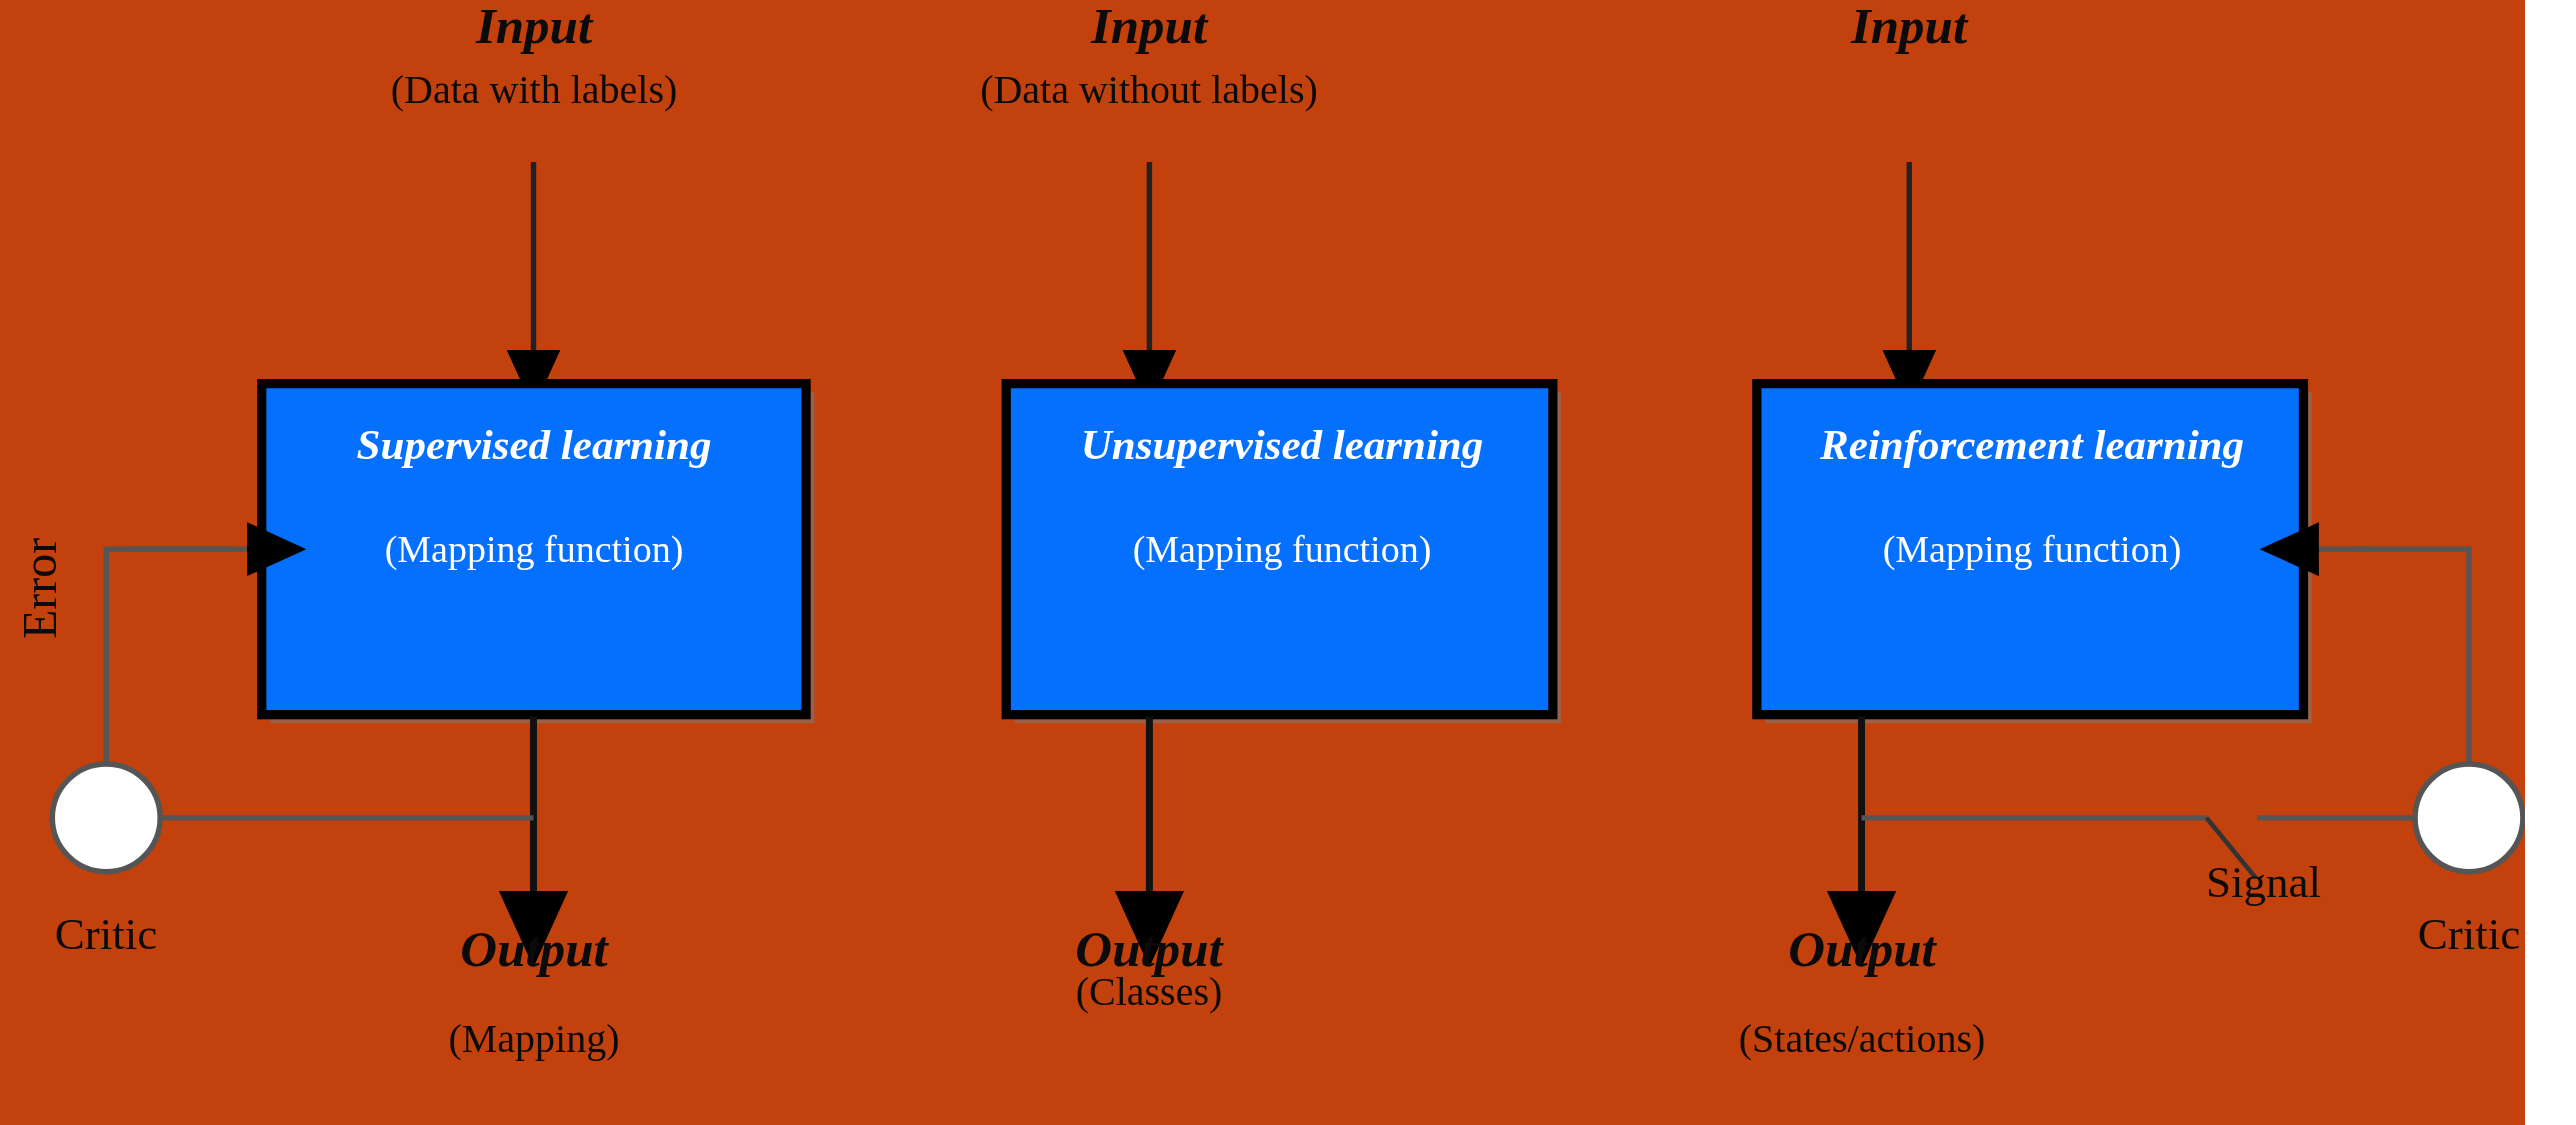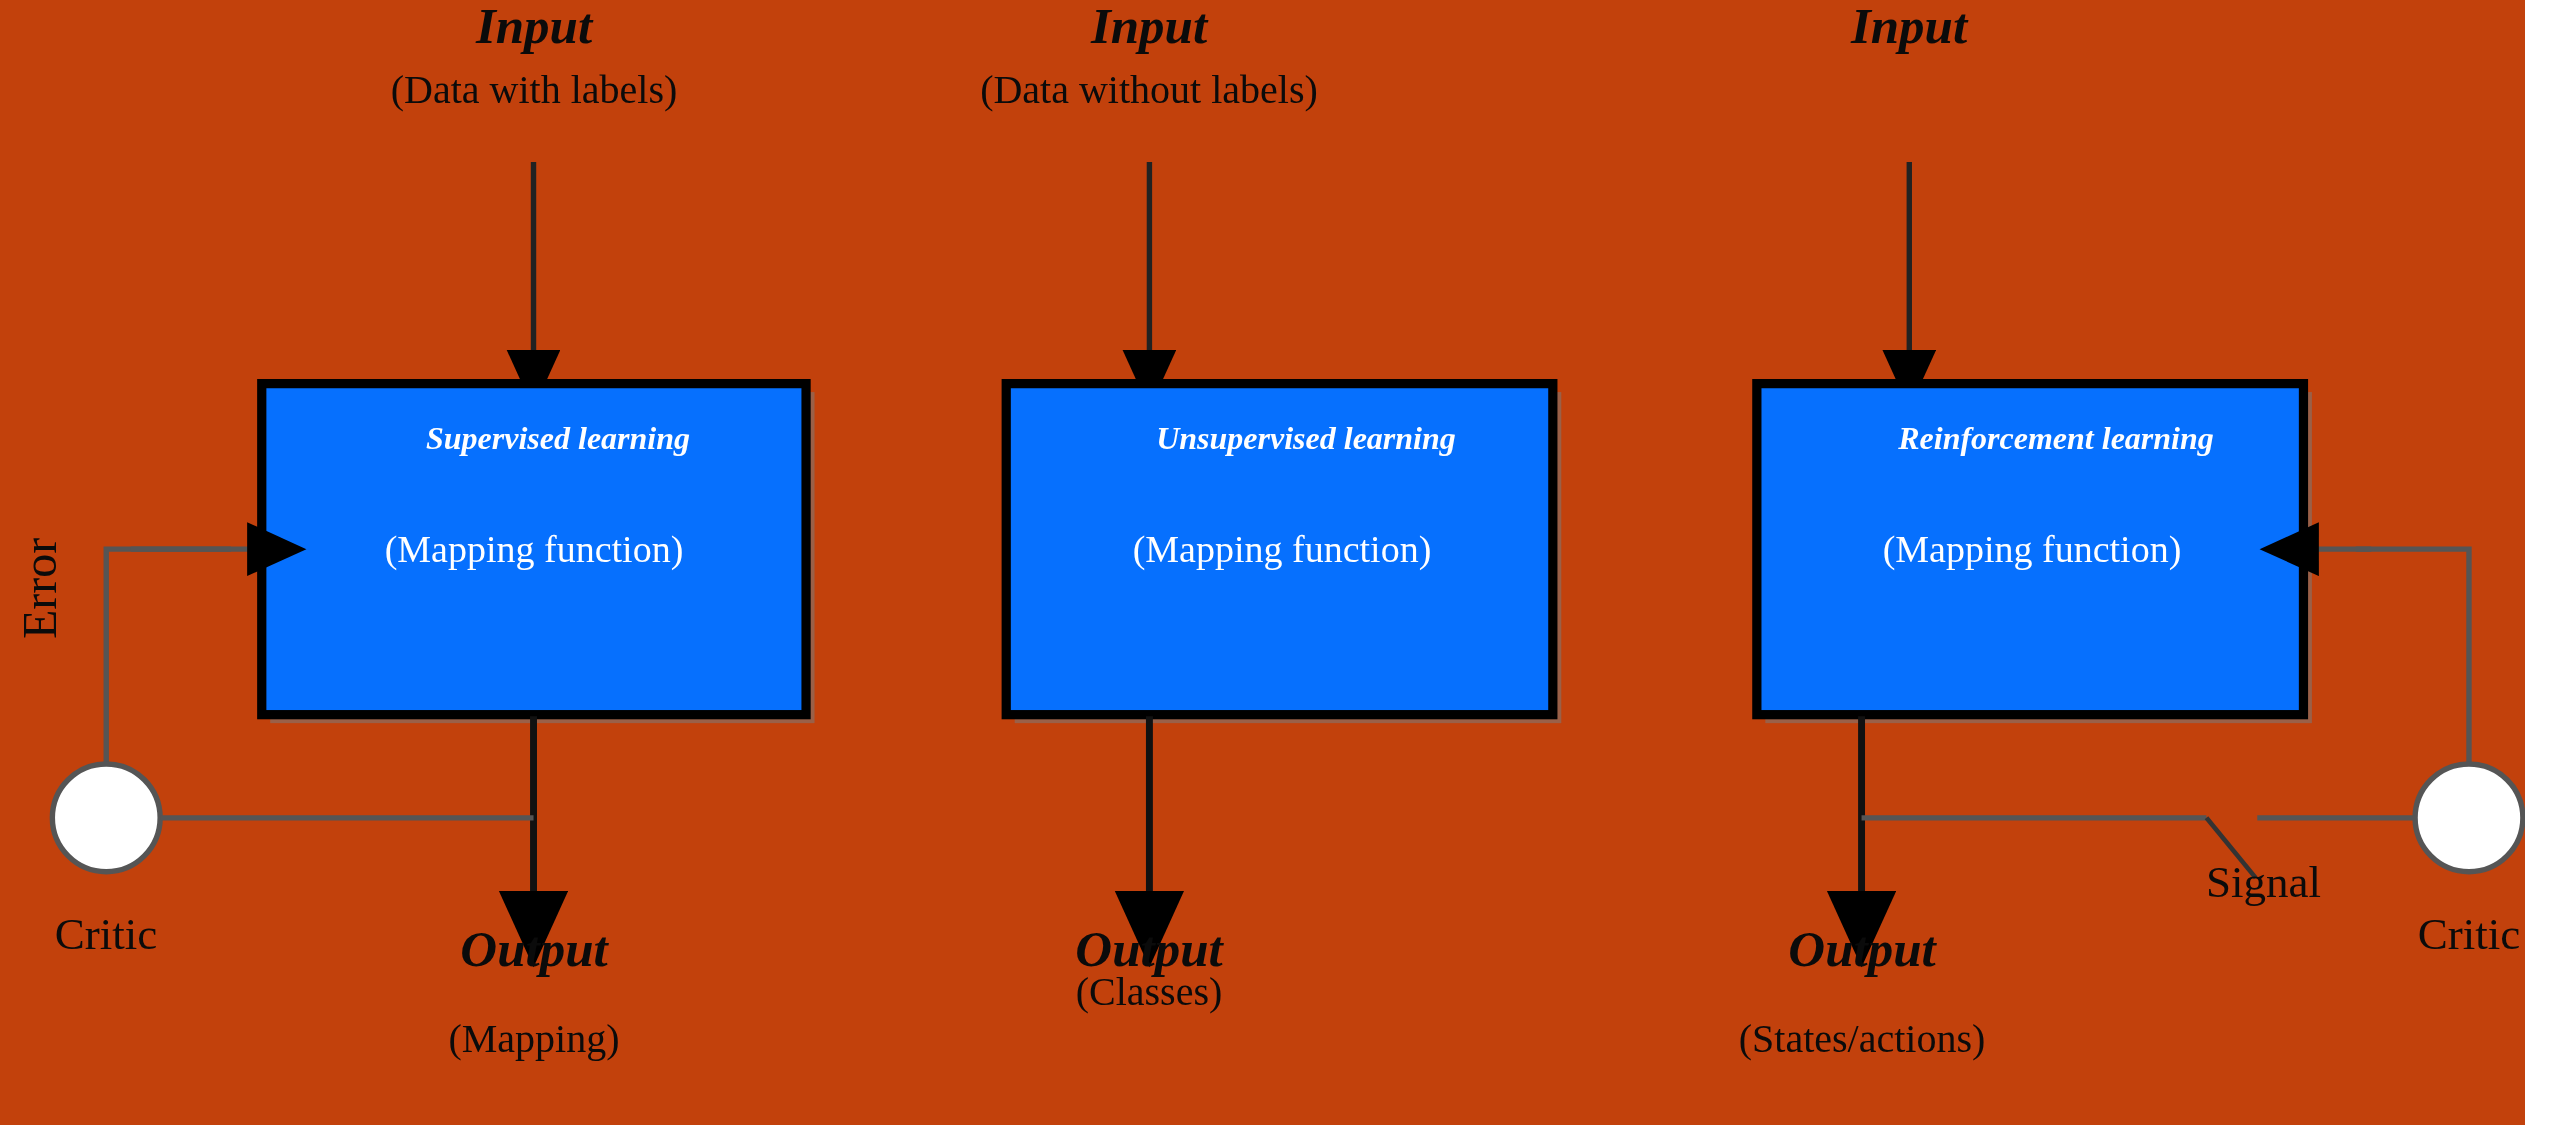--- a/index.html
+++ b/index.html
@@ -2,21 +2,21 @@
 <html style="font-size:12.3px"><head>
 <meta charset="utf-8">
 <style>
   html,body{margin:0;padding:0;background:#fff;}
   body{width:2576px;height:1126px;font-family:"Liberation Serif",serif;}
   #stage{position:relative;width:2525px;height:1126px;overflow:hidden;background:#c2410c;}
   svg.layer{position:absolute;left:0;top:0;width:2576px;height:1126px;}
   .lbl{position:absolute;color:#0b0b0b;white-space:nowrap;}
   .hdr{font-style:italic;font-weight:bold;font-size:51px;text-align:center;}
   .sub{font-size:40px;text-align:center;}
-  .boxttl{font-style:italic;font-weight:bold;font-size:32px;color:#fff;text-align:center;white-space:nowrap;margin-left:24px;}
+  .boxttl{font-style:italic;font-weight:bold;font-size:43px;color:#fff;text-align:center;white-space:nowrap;}
   .boxsub{font-size:38px;color:#fff;text-align:center;white-space:nowrap;}
   .ctr{transform:translateX(-50%);}
   .vert{transform:rotate(-90deg);transform-origin:left bottom;font-size:48px;}
   .small{font-size:45px;}
 </style>
 </head>
 <body>
 
 <div id="stage">
 

